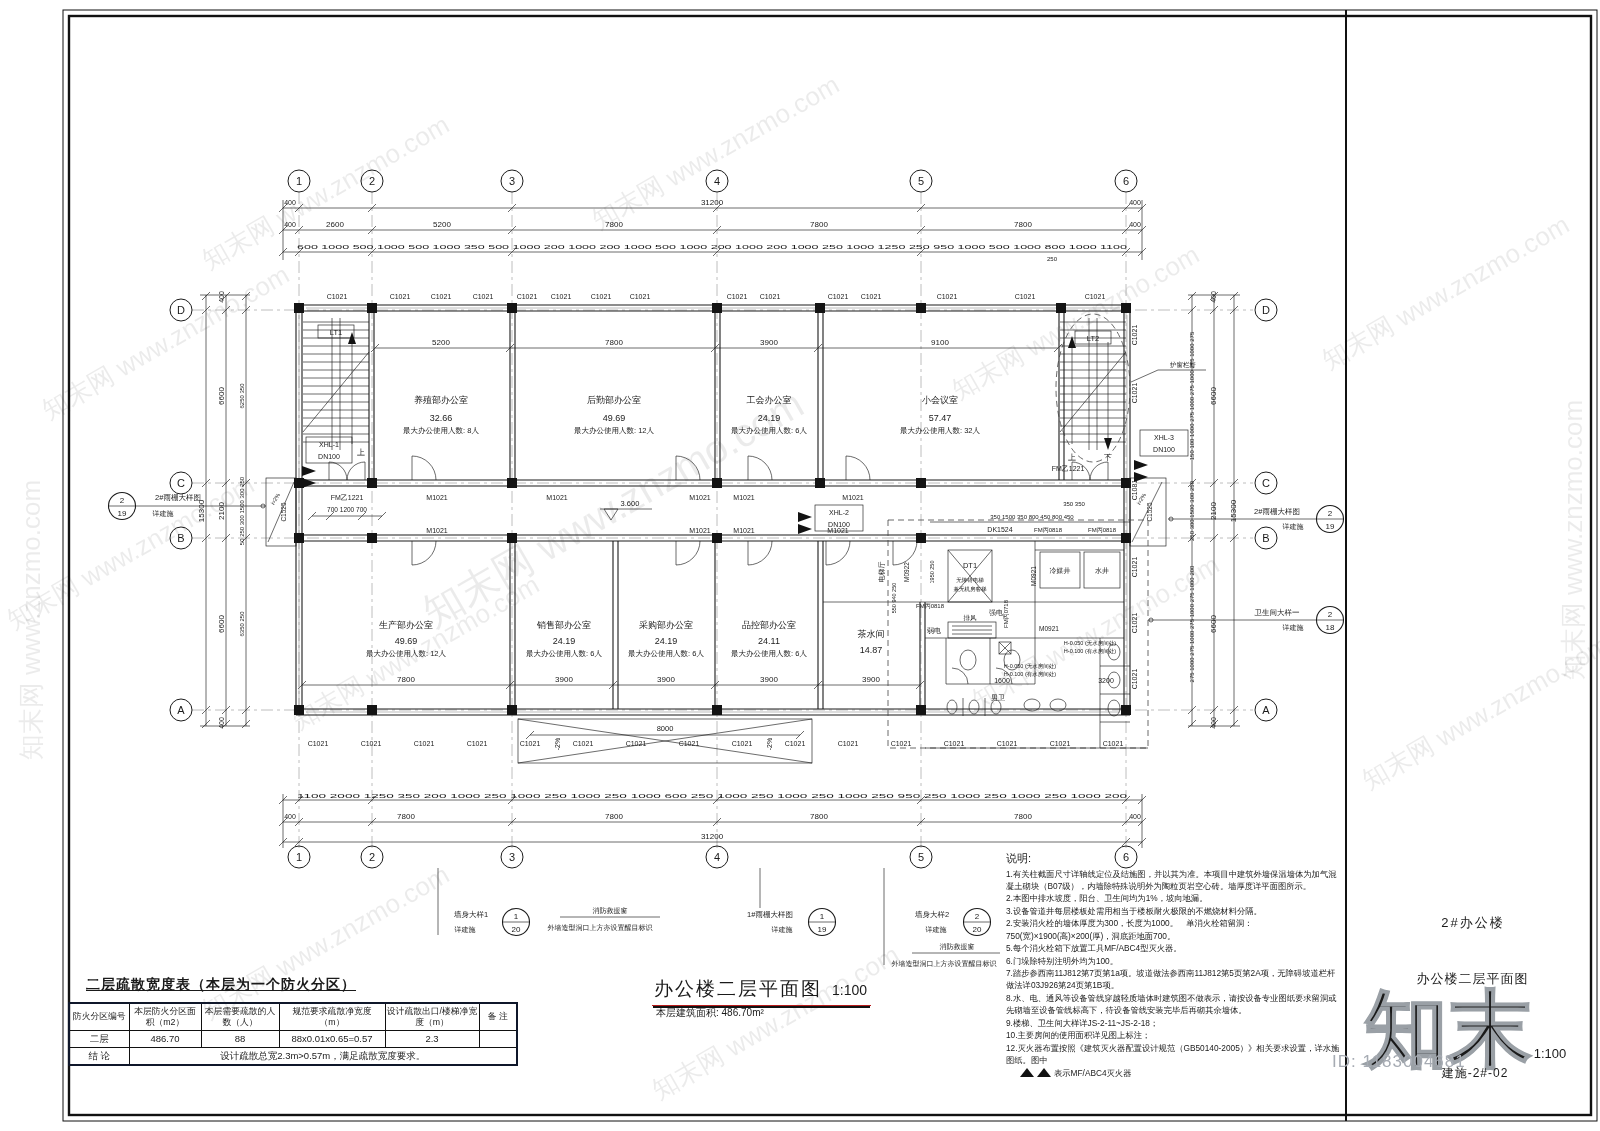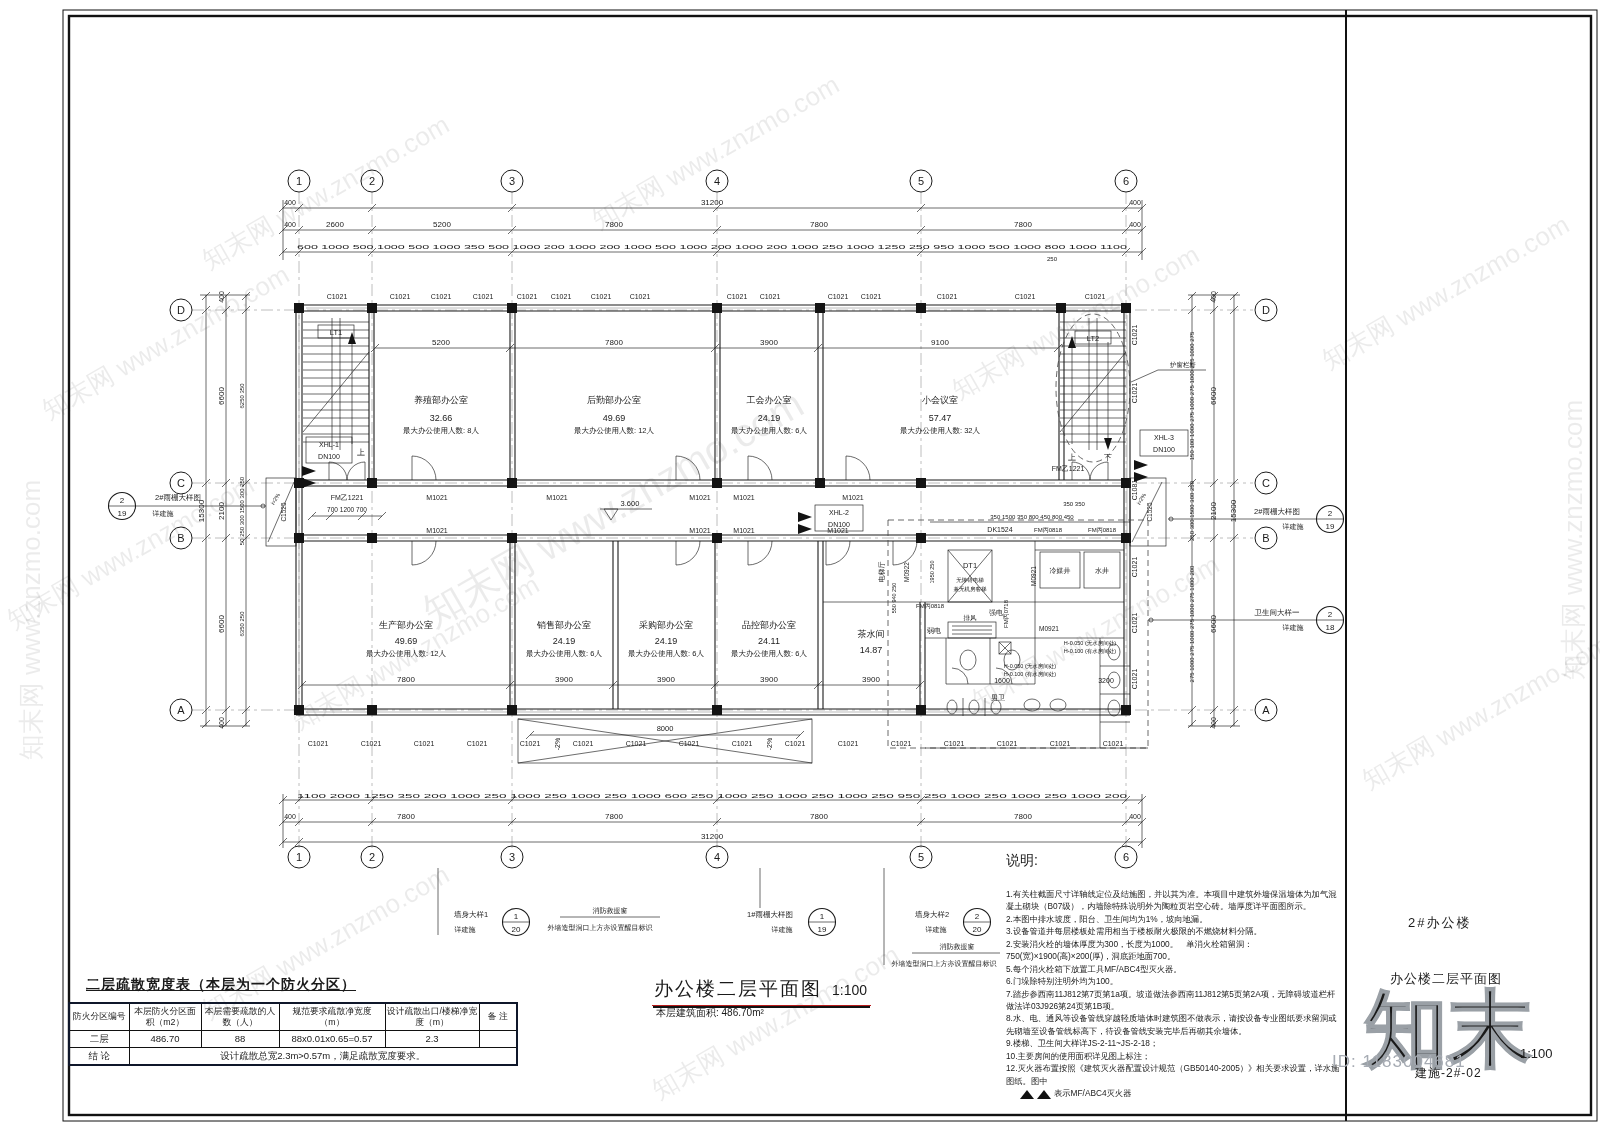--- a/index.html
+++ b/index.html
@@ -25,26 +25,26 @@
   table.et td{font-size:9.5px}
   td.concl{text-align:left;padding-left:6px}
   
   .caption{left:652px;top:976px;width:330px}
   .cap-line{border-bottom:1px solid #b91c1c;box-shadow:0 3px 0 -1px #111;display:inline-block;padding:0 4px 3px 2px}
   .cap-title{font-size:19px;letter-spacing:2px}
   .cap-scale{font-size:14px;margin-left:10px}
   .cap-area{font-size:10px;margin-left:4px}
   
   .notes{left:1006px;top:850px;width:334px;font-size:8.3px;line-height:1.5}
-  .notes .nt{font-size:14px;margin-bottom:17px}
-  .legend{display:flex;align-items:flex-end;gap:3px;margin-left:14px}
+  .notes .nt{font-size:11px;margin-bottom:1px}
+  .legend{display:flex;align-items:center;gap:3px;margin-left:14px}
   .tri{width:0;height:0;border-left:7px solid transparent;border-right:7px solid transparent;border-bottom:9px solid #111}
   
   .panel-divider{left:1345px;top:10px;height:1111px;width:0;border-left:2.5px solid #111}
-  .tp{text-align:left}
+  .tp{text-align:center}
   .tp-project{left:1408px;top:914px;width:130px;font-size:13px;letter-spacing:2px}
   .tp-name{left:1390px;top:970px;width:165px;font-size:13px;letter-spacing:1px}
   .tp-scale{left:1520px;top:1046px;width:60px;font-size:13px}
   .tp-sheet{left:1415px;top:1065px;width:120px;font-size:12px;letter-spacing:1px}
   .tp-id{left:1332px;top:1052px;width:268px;font-size:17px;color:#a6abb3;letter-spacing:1px;white-space:nowrap}
 </style>
 </head>
 <body>
 
 <svg class="abs" style="left:0;top:0" width="1600" height="1131" viewBox="0 0 1600 1131">

